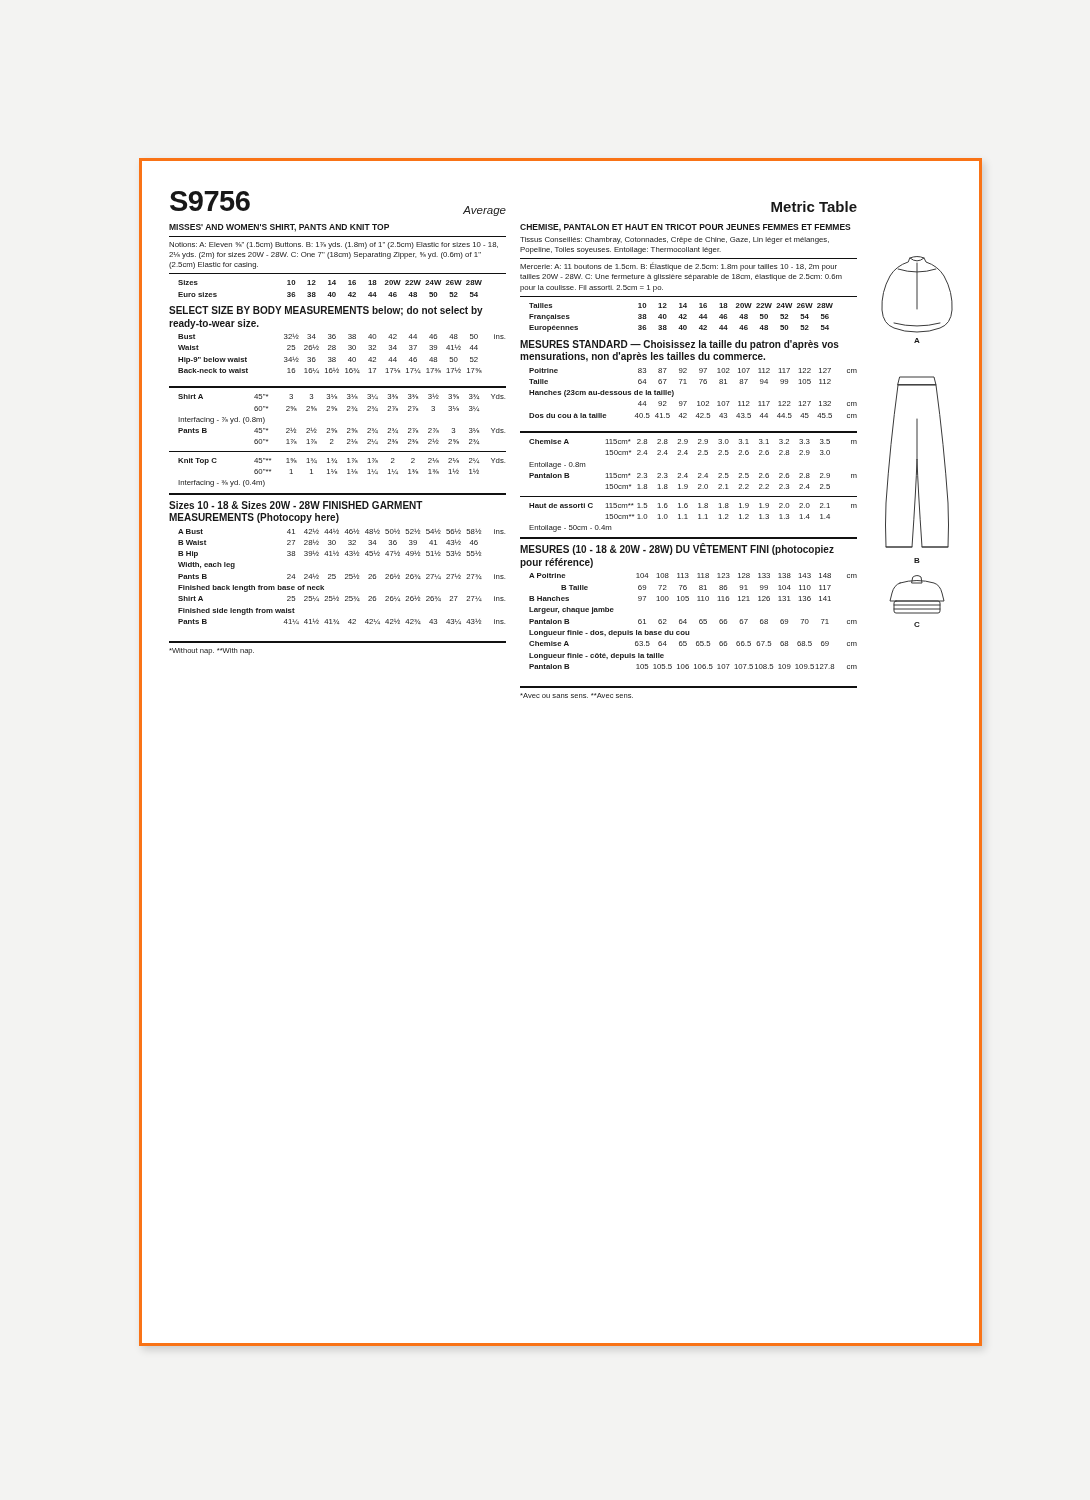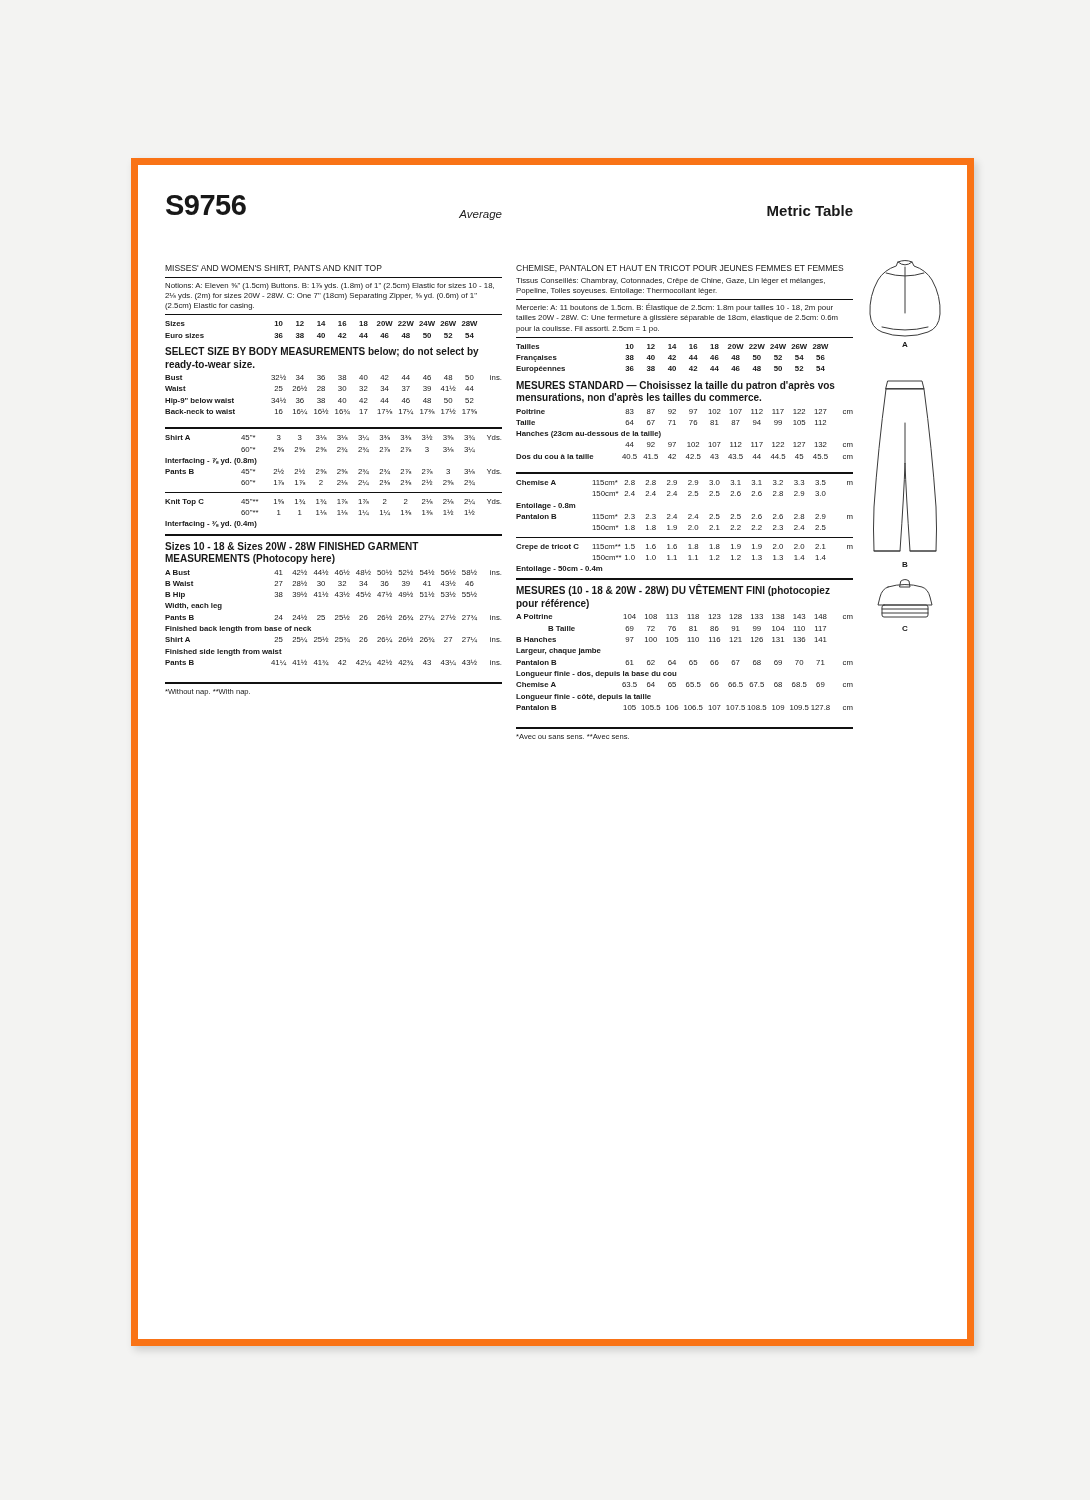--- a/index.html
+++ b/index.html
@@ -1,35 +1,35 @@
 <!DOCTYPE html>
 <html><head>
 <meta charset="utf-8">
 <style>
   * { box-sizing: border-box; margin: 0; padding: 0; }
   html, body { width: 1090px; height: 1500px; }
   body { background: #f3f3f2; position: relative; font-family: "Liberation Sans", sans-serif; color: #181818; }
-  .page { position: absolute; left: 131px; top: 158px; width: 843px; height: 1188px; background: #ffffff; border: 7px solid #f97316; box-shadow: 3px 4px 8px rgba(0,0,0,0.16); }
+  .page { position: absolute; left: 139px; top: 158px; width: 843px; height: 1188px; background: #ffffff; border: 3px solid #f97316; box-shadow: 3px 4px 8px rgba(0,0,0,0.16); }
   .content { position: absolute; left: 27px; top: 26px; width: 700px; }
   .hdr { display: flex; align-items: flex-end; }
   .hdr-left { width: 337px; display: flex; justify-content: space-between; align-items: flex-end; }
   .hdr-right { width: 351px; text-align: right; }
   .pattern-number { font-size: 29px; font-weight: bold; letter-spacing: -0.5px; line-height: 1; }
   .difficulty { font-style: italic; font-size: 11.5px; color: #222; }
   .metric-label { font-weight: bold; font-size: 15px; }
   .cols { display: flex; gap: 14px; margin-top: 6px; }
   .col { width: 337px; }
-  .doc-title { font-weight: normal; font-size: 8.5px; line-height: 1.3; text-transform: uppercase; margin-bottom: 2px; margin-top: 37px; }
+  .doc-title { font-weight: bold; font-size: 8.5px; line-height: 1.3; text-transform: uppercase; margin-bottom: 2px; }
   .para { font-size: 7.8px; line-height: 1.3; margin-bottom: 2px; }
   .hr1 { border-top: 1px solid #111; margin: 3px 0; }
   .hr2 { border-top: 2px solid #111; margin: 4px 0 3px 0; }
   .tbl { width: 100%; }
-  .tr { display: grid; grid-template-columns: 76px 27px repeat(10, 1fr) 22px; font-size: 7.8px; line-height: 1.45; align-items: baseline; }
+  .tr { display: grid; grid-template-columns: 76px 27px repeat(10, 1fr) 22px; font-size: 7.8px; line-height: 1.45; align-items: baseline; margin-left: 9px; }
   .tr.th-row, .tr.note-row { display: block; font-weight: bold; }
-  .tr.note-row { font-weight: bold; }
+  .tr.note-row { font-weight: normal; }
   .tr.bold .tv, .tr.bold .tl { font-weight: bold; }
   .tl { font-weight: bold; white-space: nowrap; overflow: visible; }
   .tw { font-weight: normal; white-space: nowrap; }
   .tv { text-align: center; white-space: nowrap; }
   .tu { text-align: right; white-space: nowrap; }
   .bodynote { font-weight: bold; font-size: 10px; margin: 5px 0 1px 0; line-height: 1.25; }
   .footnote { font-size: 7.6px; margin-top: 2px; }
   .gap6 { height: 6px; } .gap10 { height: 10px; }
   .artcol { position: absolute; right: 16px; top: 92px; width: 92px; display: flex; flex-direction: column; align-items: center; }
   .art-label { font-size: 8px; font-weight: bold; text-align: center; margin: 1px 0 0 0; }
@@ -515,21 +515,21 @@
               <span class="tv">2.1</span>
               <span class="tv">2.2</span>
               <span class="tv">2.2</span>
               <span class="tv">2.3</span>
               <span class="tv">2.4</span>
               <span class="tv">2.5</span>
               <span class="tu"></span>
             </div>
             <div class="hr1"></div>
             <div class="tr">
-              <span class="tl">Crepe de tricot C</span>
+              <span class="tl">Haut de assorti C</span>
               <span class="tw">115cm**</span>
               <span class="tv">1.5</span>
               <span class="tv">1.6</span>
               <span class="tv">1.6</span>
               <span class="tv">1.8</span>
               <span class="tv">1.8</span>
               <span class="tv">1.9</span>
               <span class="tv">1.9</span>
               <span class="tv">2.0</span>
               <span class="tv">2.0</span>

